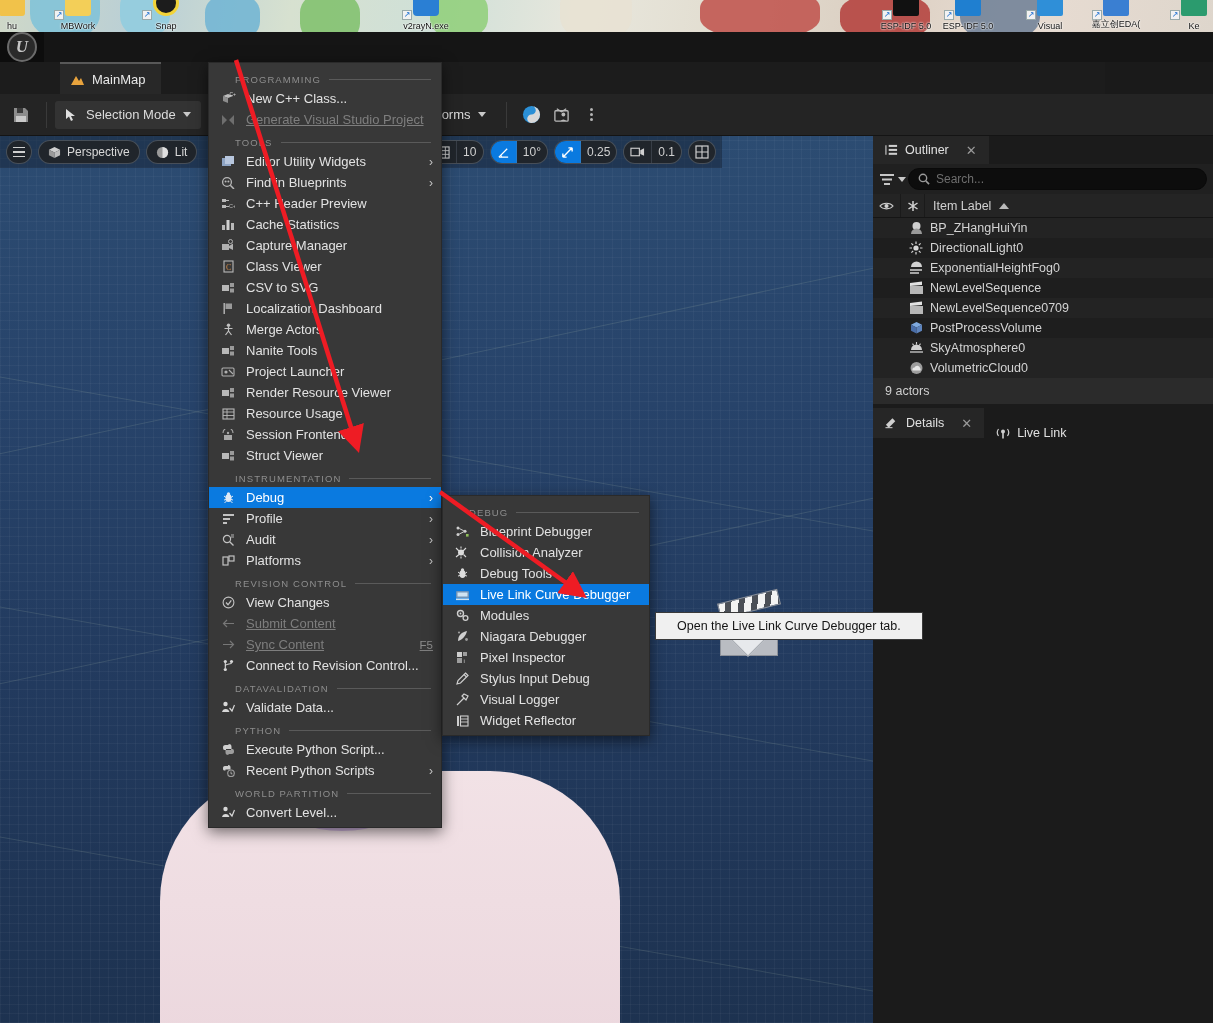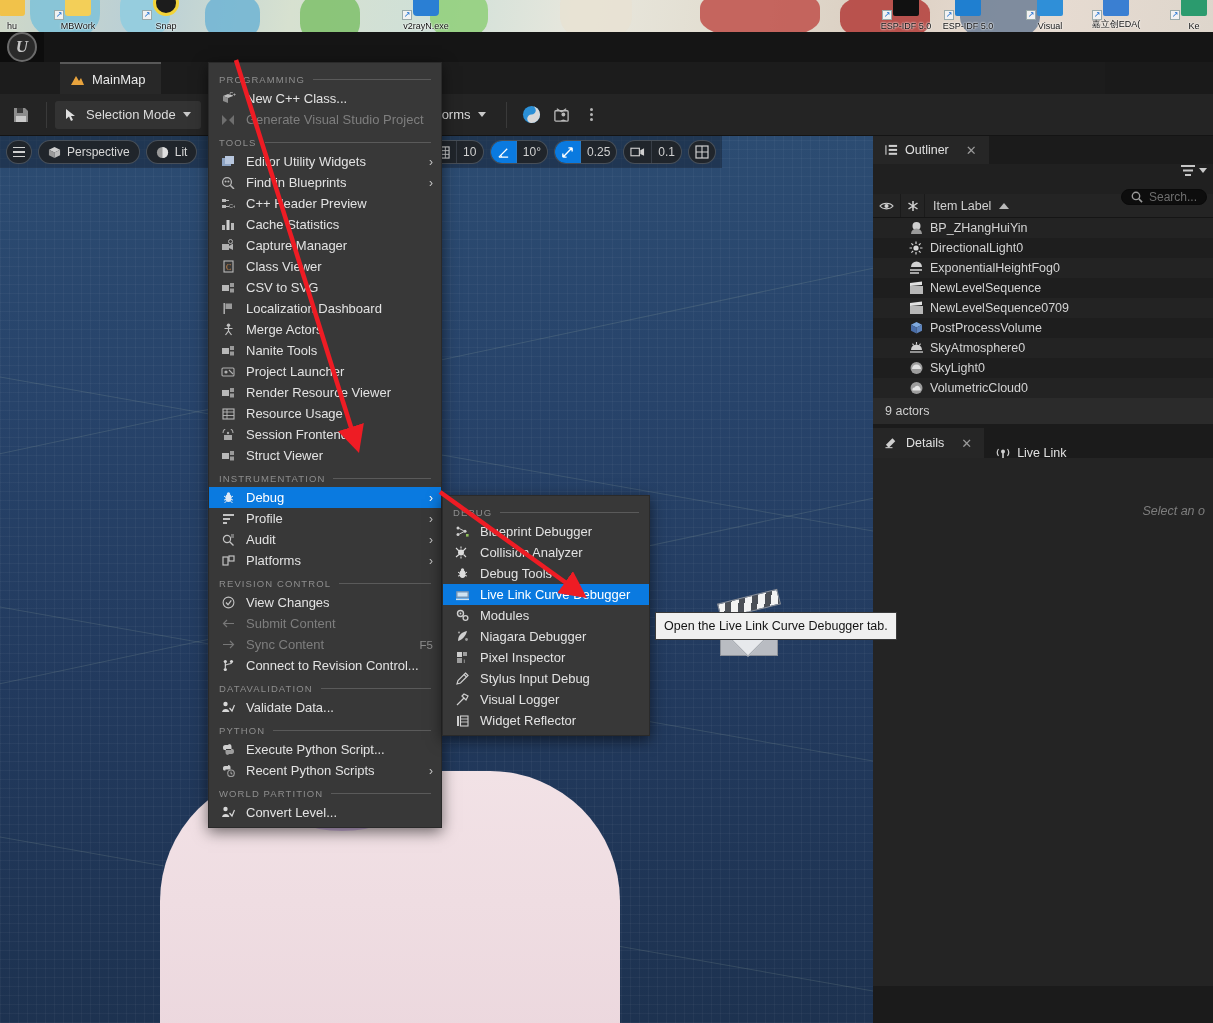--- a/index.html
+++ b/index.html
@@ -196,22 +196,22 @@
   
   .rightcol { position: absolute; left: 873px; top: 136px; width: 340px; height: 887px; background: #1b1b1b; }
   .panel-tabstrip { display: flex; height: 28px; background: #1b1b1b; align-items: stretch; }
   .ptab {
     display: flex; align-items: center; gap: 7px; padding: 0 12px;
     background: #262626; font-size: 12.5px; color: #e0e0e0;
   }
   .ptab.ghost { background: transparent; margin-top: 20px; }
   .ptab .x { color: #9a9a9a; font-size: 13px; margin-left: 10px; }
   .outliner-toolrow {
-    height: 30px; display: flex; align-items: flex-end; gap: 12px;
-    padding: 0 6px; background: #202020; flex-direction: column;
+    height: 30px; display: flex; align-items: center; gap: 2px;
+    padding: 0 6px; background: #202020;
   }
   .filter-btn { display: flex; align-items: center; gap: 3px; color: #c6c6c6; }
   .searchbox {
     flex: 1; height: 22px; background: #0d0d0d; border: 1px solid #0a0a0a;
     border-radius: 11px; display: flex; align-items: center; gap: 6px; padding: 0 9px;
     color: #6e6e6e; font-size: 12px;
   }
   .col-header {
     height: 24px; background: #242424; display: flex; align-items: center;
     font-size: 12.5px; color: #d0d0d0; border-bottom: 1px solid #151515;
@@ -239,41 +239,41 @@
   
   .dropdown {
     position: absolute; background: #383838; border: 1px solid #2a2a2a;
     box-shadow: 0 4px 14px rgba(0,0,0,.55); padding: 4px 0; z-index: 60;
   }
   #tools-menu { left: 208px; top: 62px; width: 234px; }
   #debug-menu { left: 442px; top: 495px; width: 208px; }
   .mgroup {
     display: flex; align-items: center; gap: 8px;
     padding: 7px 10px 3px 10px; font-size: 9.5px; letter-spacing: 1.1px;
-    color: #8e8e8e; text-transform: uppercase;
+    color: #8e8e8e; text-transform: uppercase; margin-left: 16px;
   }
   .mgroup .rule { flex: 1; height: 1px; background: #5a5a5a; }
   .mrow {
     display: flex; align-items: center; height: 21px; padding: 0 8px 0 10px;
     font-size: 13px; color: #e2e2e2; gap: 9px; position: relative;
   }
   .mrow.sel { background: #0a7ae0; color: #ffffff; }
-  .mrow.dim { color: #7e7e7e; }
+  .mrow.dim { color: #7e7e7e; text-decoration: underline; }
   .mrow .mi { width: 18px; height: 15px; flex: 0 0 18px; display: flex;
     align-items: center; justify-content: center; }
   .mrow .mlbl { flex: 1; white-space: nowrap; }
   .mrow .mkey { color: #8c8c8c; font-size: 11.5px; }
   .mrow .marrow { font-size: 12px; color: #c4c4c4; }
   .mrow.sel .marrow { color: #fff; }
 
   
   .tooltip {
     position: absolute; left: 655px; top: 612px; background: #f0f0f0;
     border: 1px solid #3a3a3a; color: #131313; font-size: 12.5px;
-    padding: 6px 8px; z-index: 90; white-space: nowrap;
+    padding: 6px 21px; z-index: 90; white-space: nowrap;
   }
 
   
   .annot { position: absolute; inset: 0; pointer-events: none; z-index: 120; }
 </style>
 </head>
 <body>
 
 <div id="root">
 
@@ -684,29 +684,20 @@
       <div class="orow alt">
         <span class="ic">
           <svg width="15" height="14" viewBox="0 0 15 14">
               <path d="M2 9 a5.5 5.5 0 0 1 11 0 Z" fill="#d0d0d0"></path>
           <path d="M1 11 H14" stroke="#d0d0d0" stroke-width="1.3"></path>
           <path d="M7.5 1 V3.5 M3.5 2.6 L4.8 4.5 M11.5 2.6 L10.2 4.5" stroke="#d0d0d0" stroke-width="1.1"></path>
             </svg>
         </span>
         <span>SkyAtmosphere0</span>
       </div>
-      <div class="orow">
-        <span class="ic">
-          <svg width="15" height="14" viewBox="0 0 15 14">
-              <circle cx="7.5" cy="7" r="6" fill="#9d9d9d"></circle>
-          <path d="M3 8 a4.5 4.5 0 0 1 9 0 Z" fill="#e2e2e2"></path>
-            </svg>
-        </span>
-        <span>SkyLight0</span>
-      </div>
       <div class="orow alt">
         <span class="ic">
           <svg width="15" height="14" viewBox="0 0 15 14">
               <circle cx="7.5" cy="7" r="6" fill="#9d9d9d"></circle>
           <path d="M3.5 9.5 a2.4 2.4 0 0 1 2-3 a3 3 0 0 1 5.6 .6 a2.2 2.2 0 0 1 .4 2.4 Z" fill="#e8e8e8"></path>
             </svg>
         </span>
         <span>VolumetricCloud0</span>
       </div>
     </div>
@@ -728,23 +719,20 @@
         <svg width="14" height="13" viewBox="0 0 14 13">
           <circle cx="7" cy="4.5" r="2" fill="#cfcfcf"></circle>
           <rect x="6.2" y="5.5" width="1.6" height="6" fill="#cfcfcf"></rect>
           <path d="M2.5 2 A6 6 0 0 0 2.5 9" fill="none" stroke="#cfcfcf" stroke-width="1.2"></path>
           <path d="M11.5 2 A6 6 0 0 1 11.5 9" fill="none" stroke="#cfcfcf" stroke-width="1.2"></path>
         </svg>
         <span>Live Link</span>
       </div>
     </div>
 
-    <div class="details-body">
-      <div class="details-hint">Select an o</div>
-    </div>
   </div>
 
   <div class="dropdown" id="tools-menu">
 
     <div class="mgroup">
       <span>PROGRAMMING</span>
         <span class="rule"></span>
     </div>
     <div class="mrow">
       <span class="mi">

